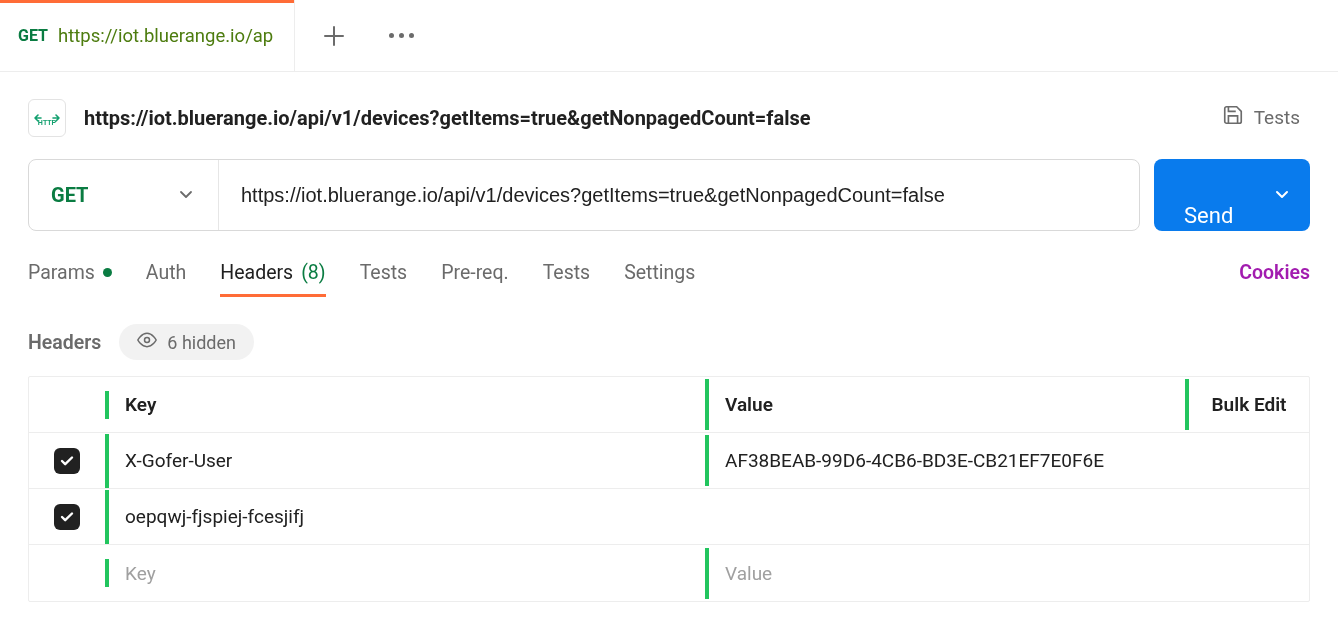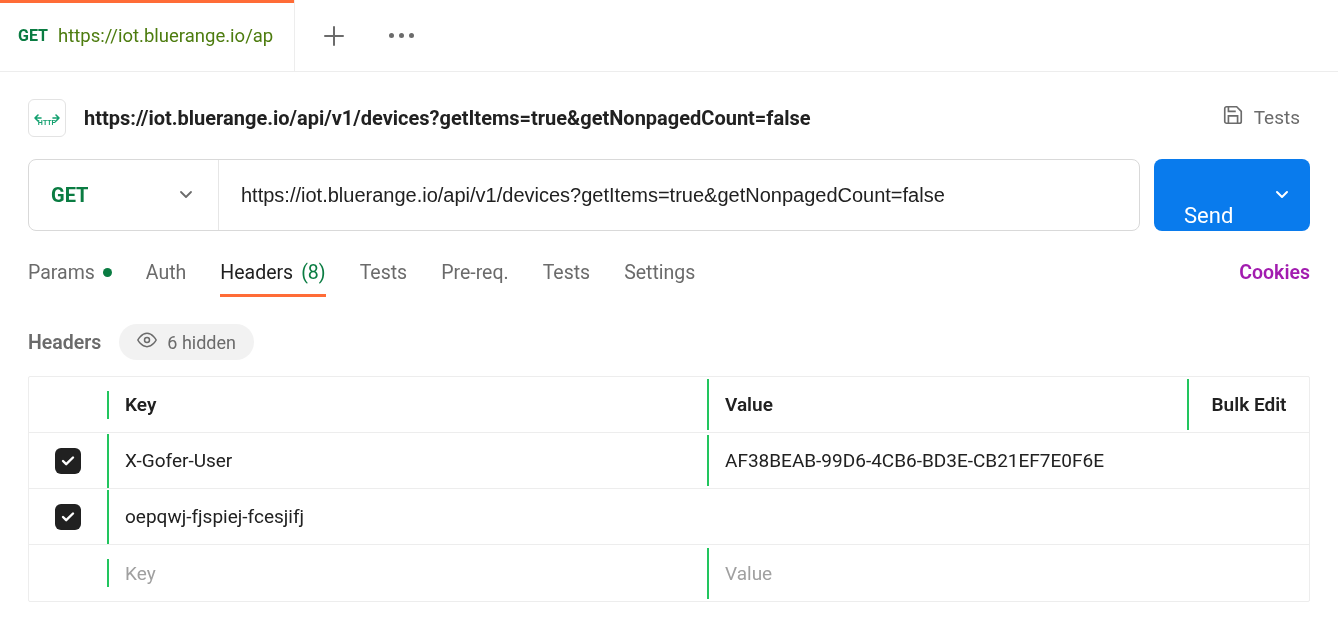--- a/index.html
+++ b/index.html
@@ -241,21 +241,21 @@
     display:flex;
     align-items:center;
     border-bottom:1px solid #ededed;
     min-height:56px;
   }
   .hrow:last-child { border-bottom:none; }
   .hrow.header { font-weight:600; font-size:19px; color:#212121; }
   .hcell {
     padding: 14px 16px;
     font-size:19px;
-    border-right:2px solid #22c55e;
+    border-right:4px solid #22c55e;
     display:flex;
     align-items:center;
   }
   .hcell:last-child { border-right:none; }
   .c-check { width:80px; justify-content:center; }
   .c-key   { width:600px; }
   .c-value { flex:1; }
   .c-bulk  { width:120px; justify-content:center; font-weight:600; cursor:pointer; color:#212121;}
   .placeholder { color:#a0a0a0; }
 

